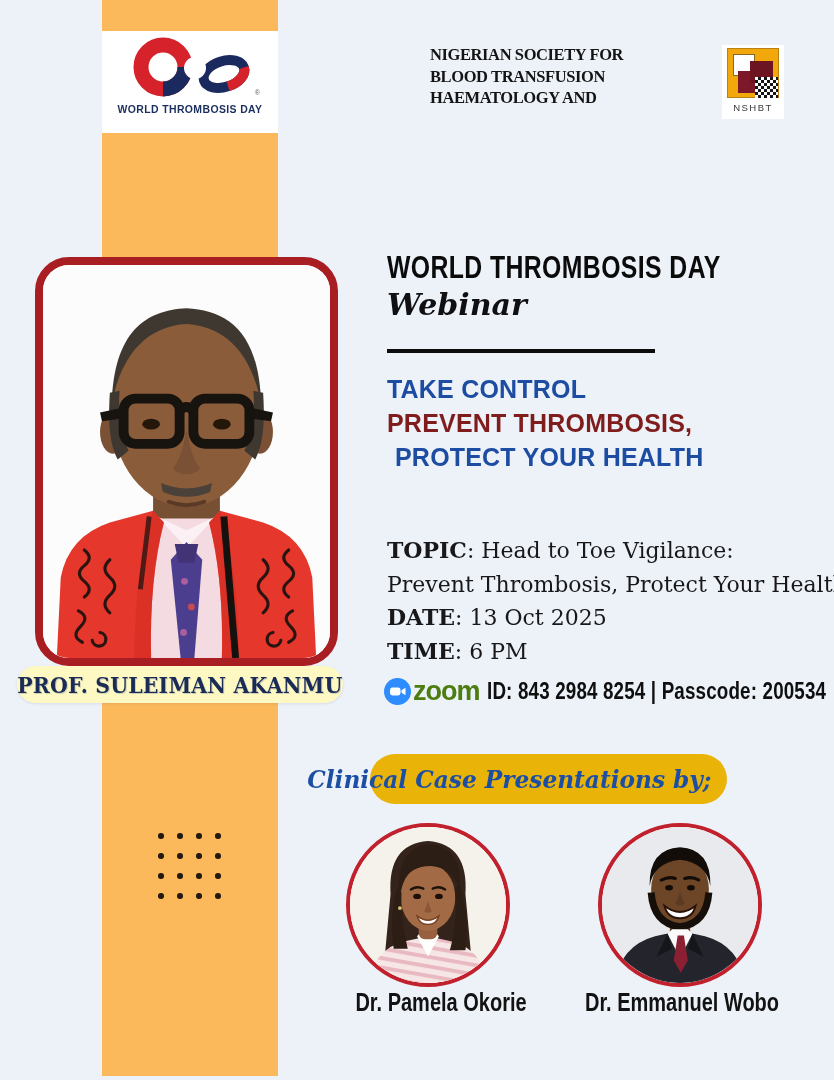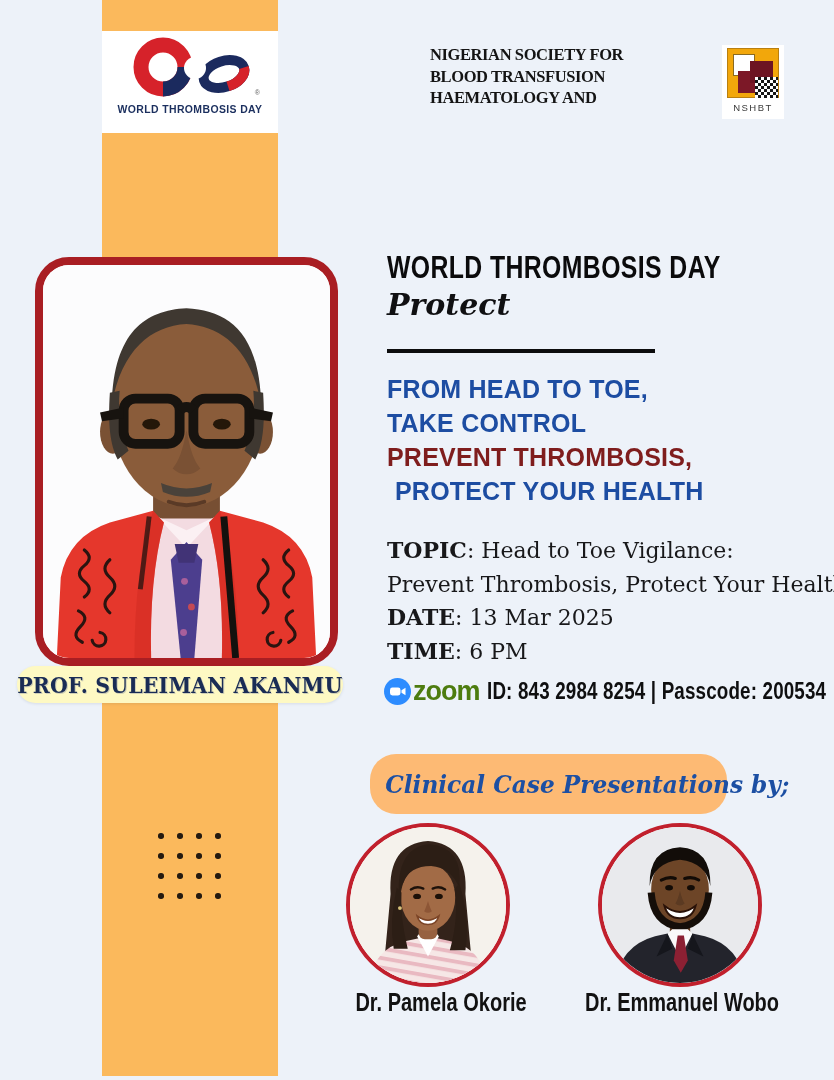--- a/index.html
+++ b/index.html
@@ -67,22 +67,22 @@
   .zoom-word { color:#4d7c0f; font-size:27px; font-weight:bold; letter-spacing:-1px; margin-left:2px;text-align:right; }
   .meeting { font-size:23.5px; font-weight:bold; color:#0f0f10; letter-spacing:.2px;
              transform:scaleX(.8); transform-origin:0 50%; white-space:nowrap; margin-left:7px; }
 
   
   .dots { position:absolute; left:158px; top:833px; display:grid;
           grid-template-columns:repeat(4,19px); grid-auto-rows:20px; }
   .dot { width:5.5px; height:5.5px; border-radius:50%; background:#241a10; }
 
   
-  .pres-pill { position:absolute; left:370px; top:754px; width:357px; height:60px;
-               background:#fdba74; border-radius:26px; display:flex; align-items:center; justify-content:flex-start; }
+  .pres-pill { position:absolute; left:370px; top:754px; width:357px; height:50px;
+               background:#eab308; border-radius:26px; display:flex; align-items:center; justify-content:flex-end; }
   .pres-heading { font-family:"DejaVu Serif", serif; font-style:italic; font-weight:bold;
                   font-size:25px; color:#1c4fa3; transform:scaleX(.93); white-space:nowrap; }
 
   
   .p-circle { position:absolute; width:164px; height:164px; border-radius:50%;
               border:4px solid #c1202d; overflow:hidden; background:#fff; }
   .p-circle svg { width:100%; height:100%; display:block; }
   .pc1 { left:346px; top:823px; } .pc2 { left:598px; top:823px; }
   .pname { position:absolute; top:988px; font-size:25px; font-weight:bold; color:#121212;
            white-space:nowrap; transform:translateX(-50%) scaleX(.8); }
@@ -169,34 +169,33 @@
       </g>
       <path d="M188 256 L200 400" stroke="#14110e" stroke-width="7"></path>
       <path d="M112 256 L103 330" stroke="#14110e" stroke-width="5" opacity=".7"></path>
     </svg>
   </div>
   <div class="speaker-pill">
     <span class="speaker-name">PROF. SULEIMAN AKANMU</span>
   </div>
 
   <div class="event-title">WORLD THROMBOSIS DAY</div>
-  <div class="event-subtitle">Protect</div>
+  <div class="event-subtitle">Webinar</div>
   <div class="divider"></div>
 
   <div class="tagline">
-    <div class="t-blue">FROM HEAD TO TOE,</div>
     <div class="t-blue">TAKE CONTROL</div>
     <div class="t-red">PREVENT THROMBOSIS,</div>
     <div class="t-blue t-indent">PROTECT YOUR HEALTH</div>
   </div>
 
   <div class="details">
     <div><b>TOPIC</b><span>: Head to Toe Vigilance:</span></div>
     <div><span>Prevent Thrombosis, Protect Your Health</span></div>
-    <div><b>DATE</b><span>: 13 Mar 2025</span></div>
+    <div><b>DATE</b><span>: 13 Oct 2025</span></div>
     <div><b>TIME</b><span>: 6 PM</span></div>
   </div>
 
   <div class="zoomrow">
     <svg width="27" height="27" viewBox="0 0 27 27">
       <circle cx="13.5" cy="13.5" r="13.5" fill="#2d8cff"></circle>
       <rect x="6" y="9.5" width="10.5" height="8" rx="2.4" fill="#ffffff"></rect>
       <path d="M17.5 12.2 L21.5 9.8 V17.2 L17.5 14.8 Z" fill="#ffffff"></path>
     </svg>
     <span class="zoom-word">zoom</span>

